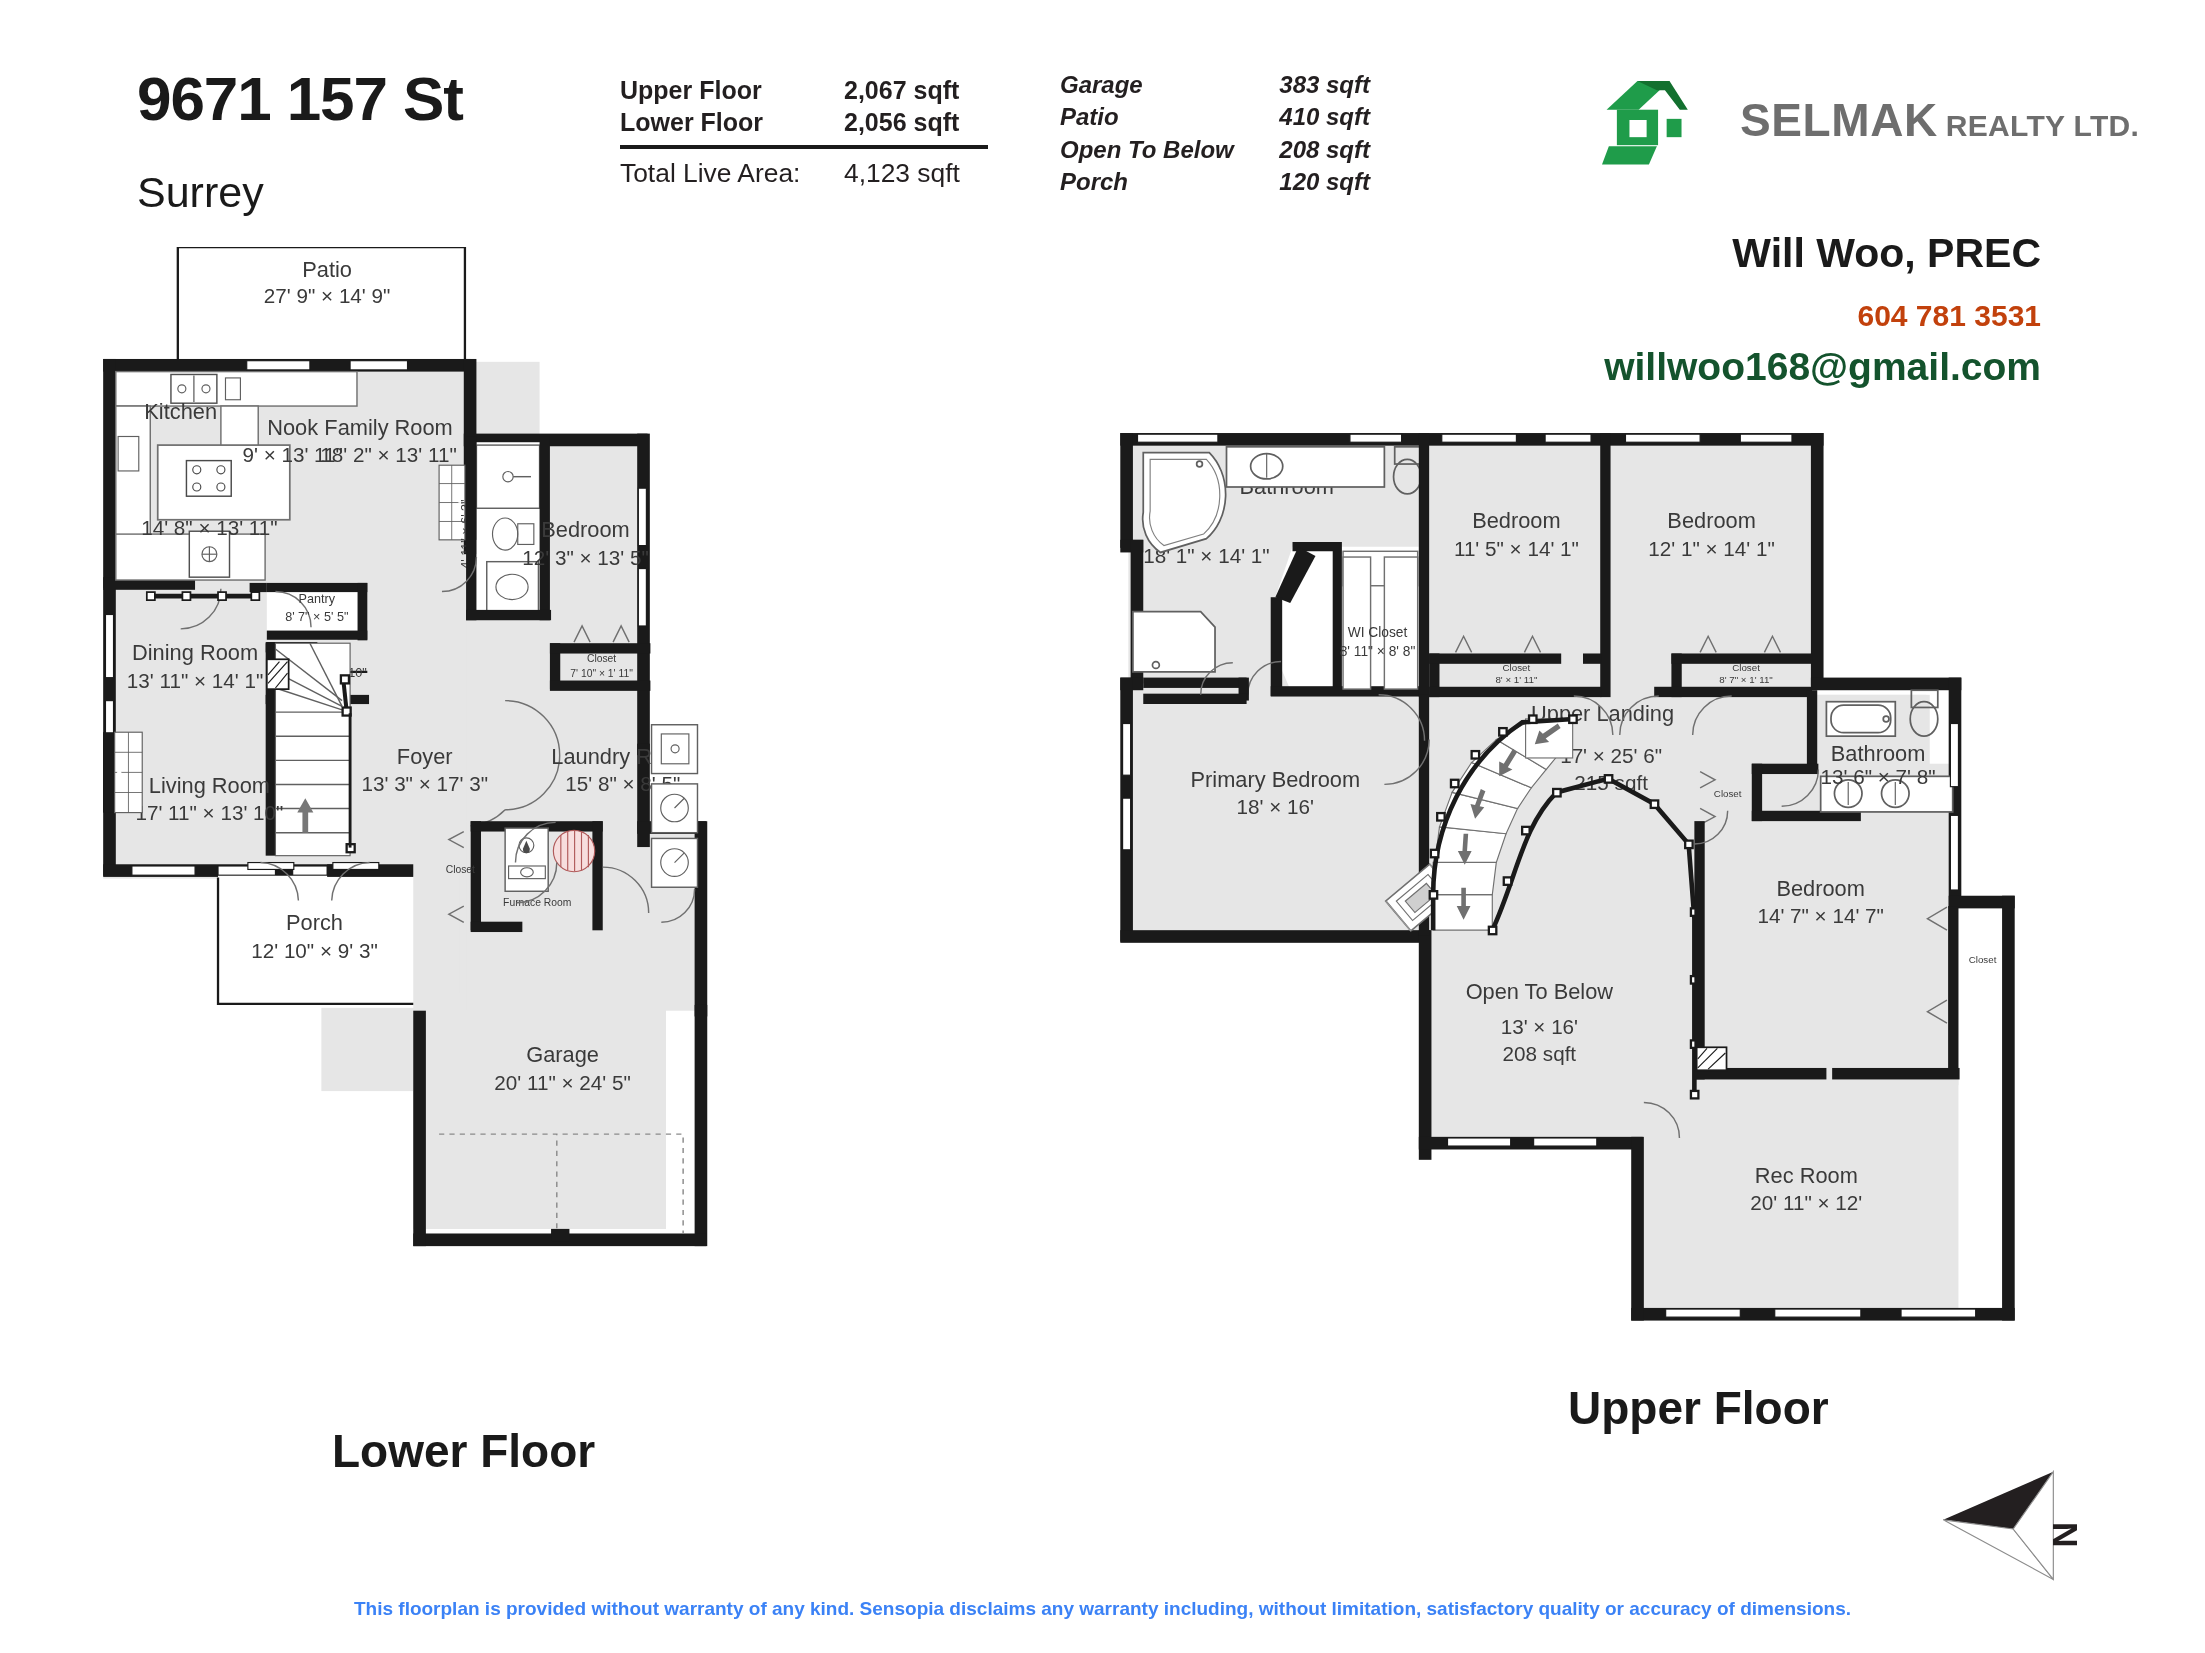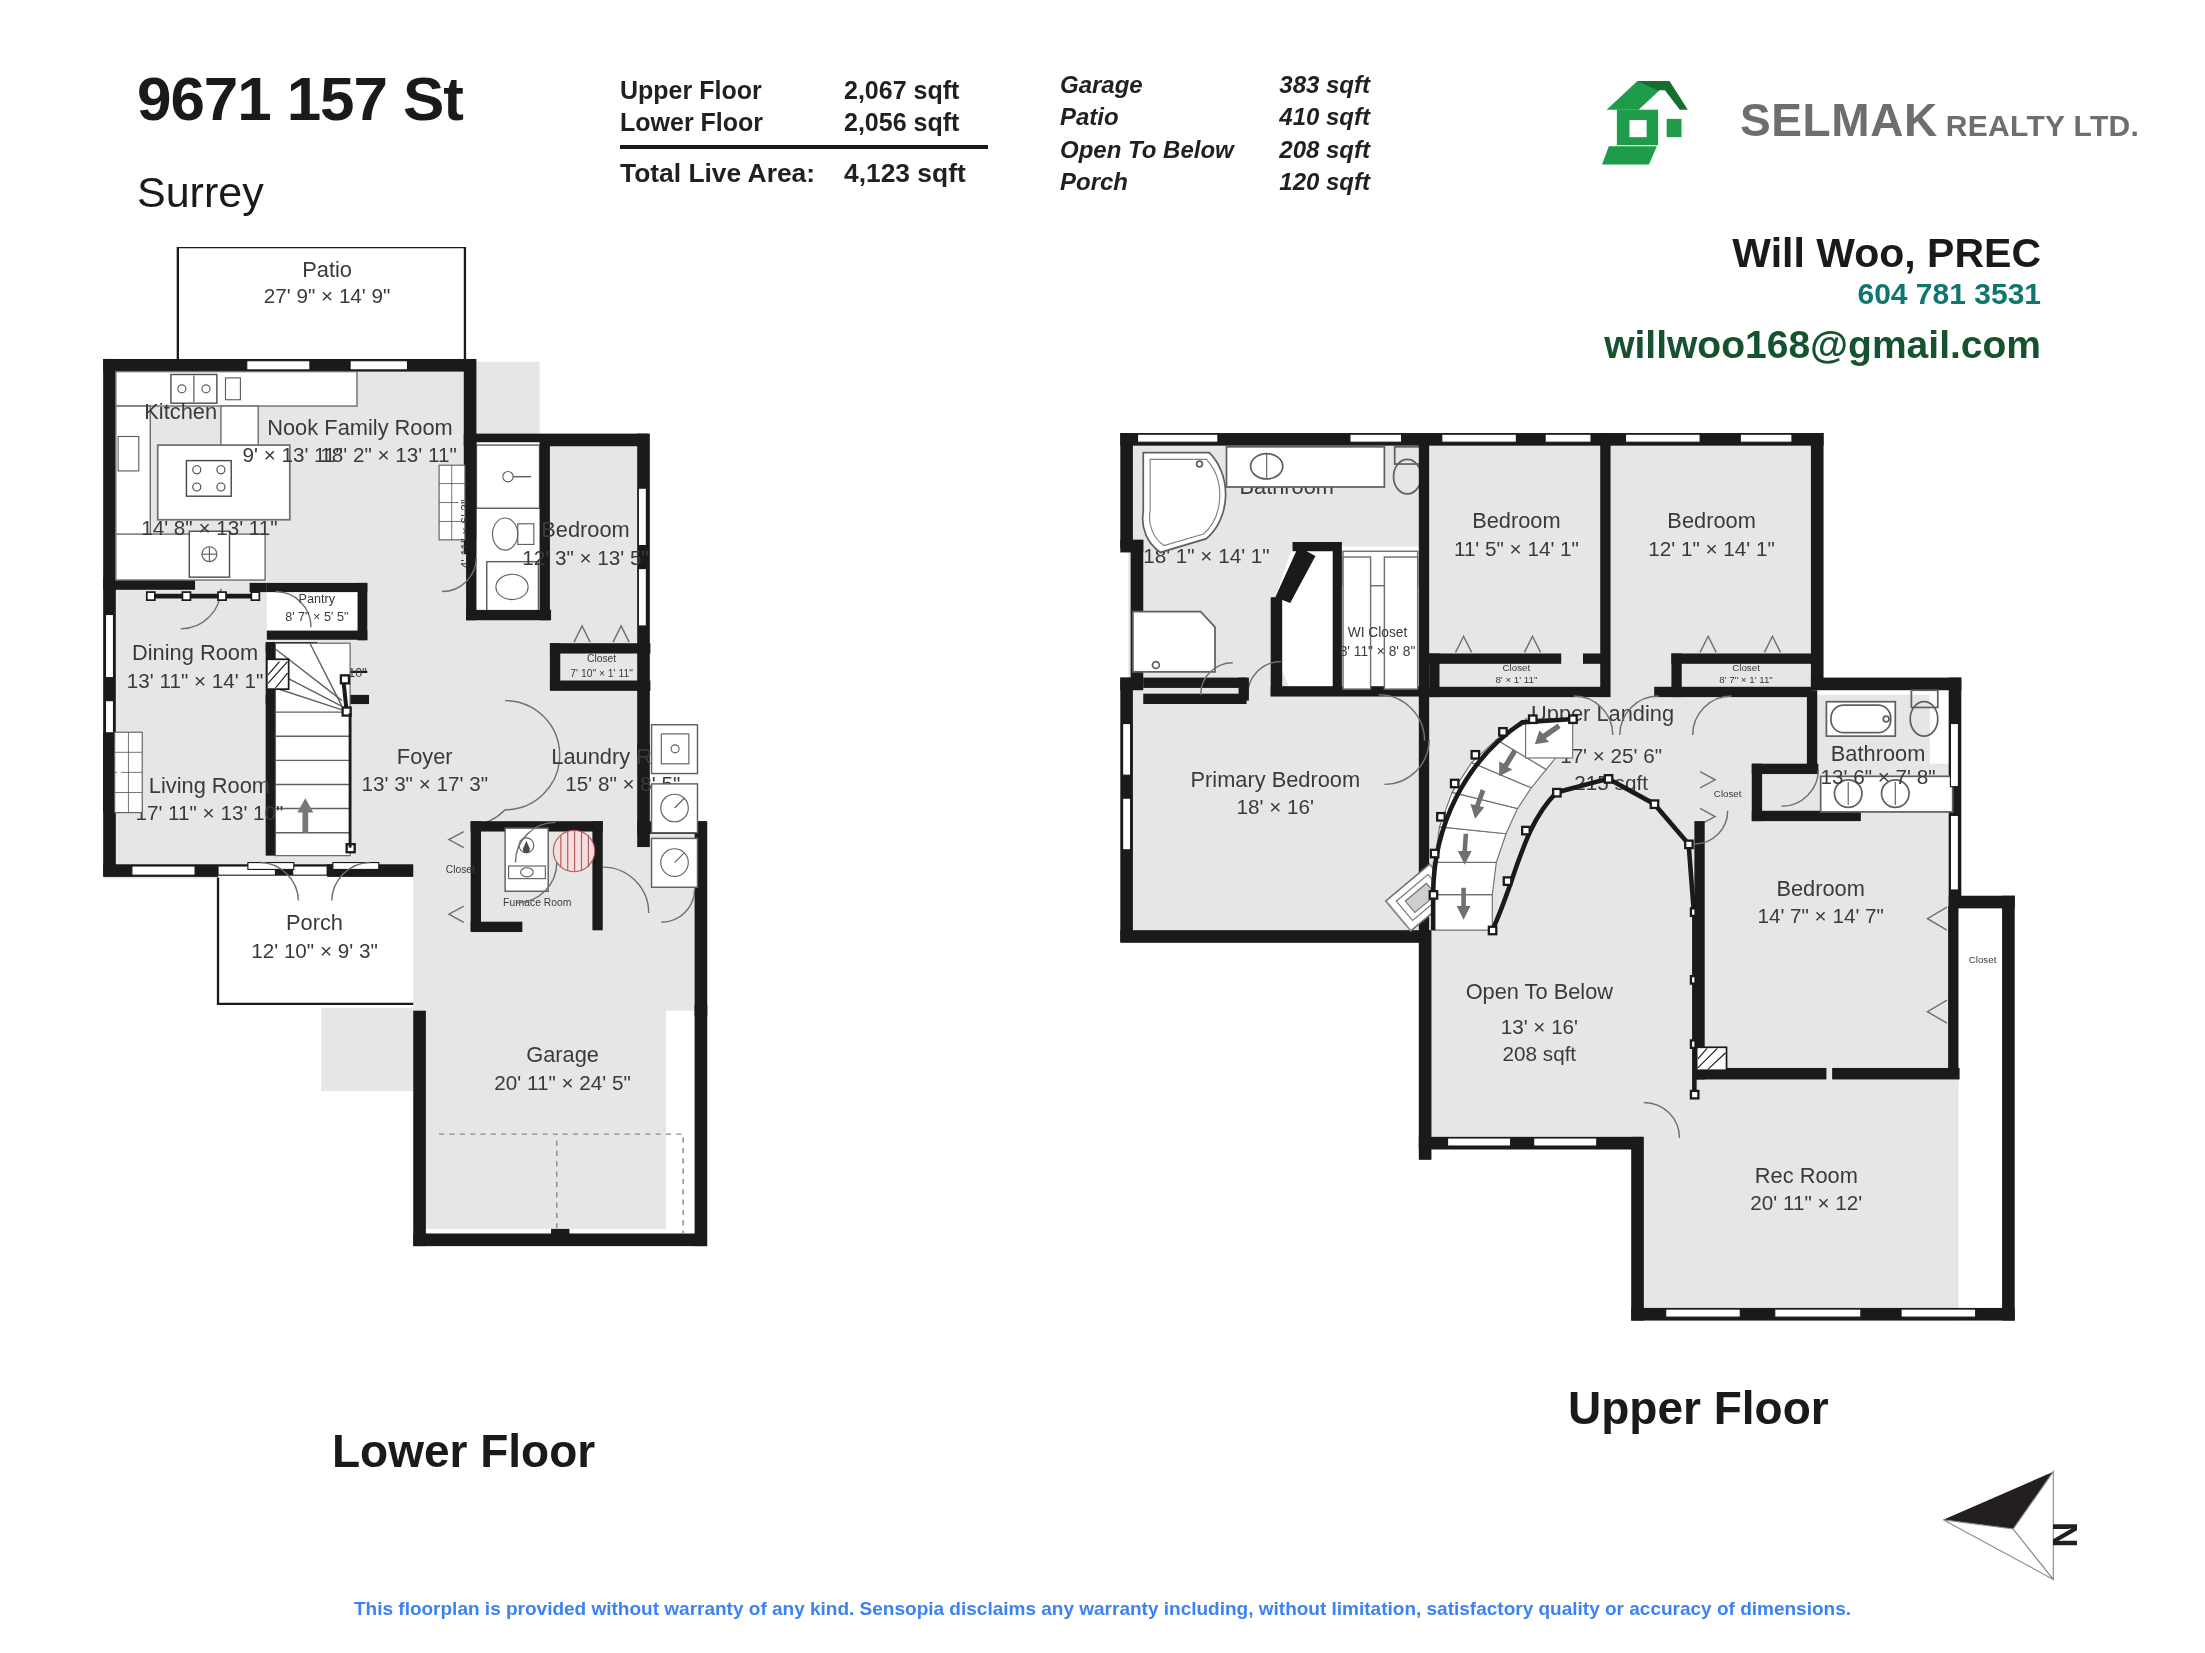--- a/index.html
+++ b/index.html
@@ -21,37 +21,37 @@
     color:#1a1a1a; white-space:nowrap;
   }
   #city-name { font-size:43px; font-weight:400; margin-top:38px; color:#1a1a1a; }
 
   
   #area-table { position:absolute; left:620px; top:74px; width:368px; }
   .area-row { display:flex; justify-content:space-between; font-size:25px; line-height:1.28; font-weight:600; }
   .area-row .lbl { text-align:left; }
   .area-row .val { text-align:left; min-width:144px; }
   #area-divider { border-top:4px solid #1a1a1a; margin:6.9px 0 8px 0; }
-  .area-row.total { font-weight:700; font-size:26.4px; }
+  .area-row.total { font-weight:400; font-size:26.4px; }
 
   
   #extras-table { position:absolute; left:1060px; top:69px; width:310px; font-style:italic; }
   .extra-row { display:flex; justify-content:space-between; font-size:24px; line-height:1.35; font-weight:600; }
   .extra-row .val { text-align:right; min-width:132px; }
 
   
   #brand { position:absolute; left:1602px; top:74px; display:flex; align-items:center; }
   #logo-mark { width:123px; height:92px; margin-right:15px; }
   #brand-text { display:flex; align-items:baseline; }
   #brand-name { font-size:46px; font-weight:700; color:#6e6e6e; letter-spacing:0.6px; }
   #brand-suffix { font-size:30px; font-weight:600; color:#6e6e6e; letter-spacing:0.3px; margin-left:8px; }
 
   #agent-block { position:absolute; right:118px; top:230px; text-align:right; }
   #agent-name { font-size:41px; font-weight:700; color:#1a1a1a; }
-  #agent-phone { font-size:30px; font-weight:700; color:#0f766e; }
+  #agent-phone { font-size:30px; font-weight:700; margin-top:22px; color:#c2410c; }
   #agent-email { font-size:39px; font-weight:700; margin-top:12px; color:#14532d; }
 
   
   .plan-svg { position:absolute; }
   #lower-plan { left:103px; top:247px; }
   #upper-plan { left:1120px; top:425px; }
 
   .floor-title { position:absolute; font-size:46px; font-weight:800; color:#1a1a1a; }
   #lower-floor-title { left:332px; top:1424px; }
   #upper-floor-title { left:1568px; top:1381px; }

